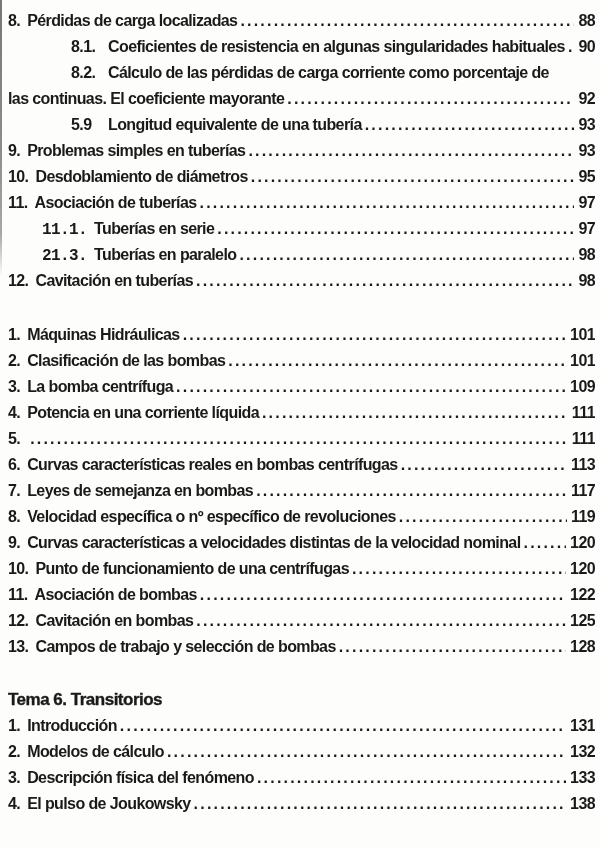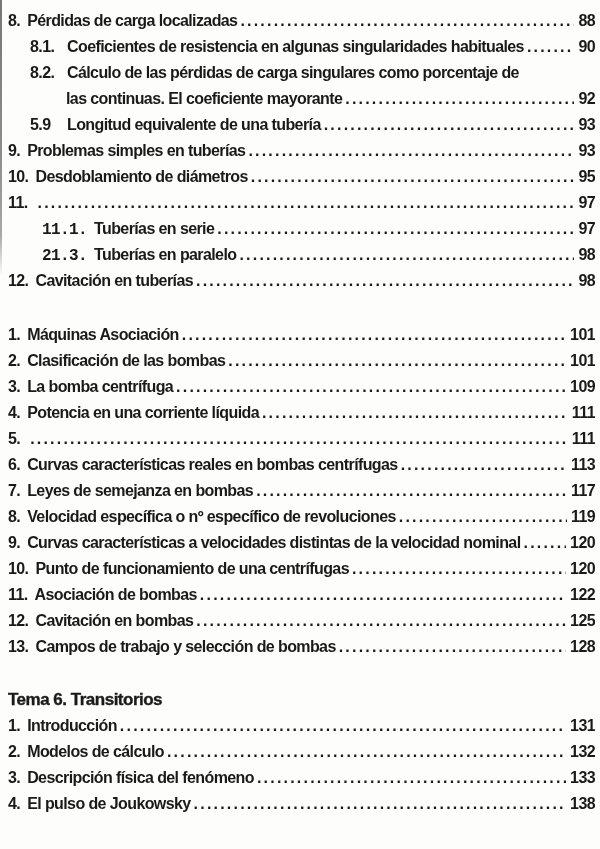--- a/index.html
+++ b/index.html
@@ -38,24 +38,24 @@
     font-size: 16px;
     letter-spacing: -0.6px;
     white-space: nowrap;
     overflow: hidden;
   }
   .num {
     flex: none;
     margin-right: 7px;
   }
   .sub { margin-left: 22px; }      
-  .sub .num { min-width: 30px; }
+  .sub .num { min-width: 30px; margin-left: 41px; }
   .subb { margin-left: 34px; }     
   .subb .num { min-width: 40px; font-family: Liberation Mono, monospace; }
-  .cont { margin-left: 58px; }     
+  .cont { }     
   .title { flex: none; }
   .leader {
     flex: 1 1 auto;
     min-width: 0;
     overflow: hidden;
     letter-spacing: 2.2px;
     margin: 0 4px 0 3px;
   }
   .page-num {
     flex: none;
@@ -83,21 +83,21 @@
     <span class="page-num">88</span>
   </div>
   <div class="row sub">
     <span class="num">8.1.</span>
     <span class="title">Coeficientes de resistencia en algunas singularidades habituales</span>
     <span class="leader">................................................................................................................................................................</span>
     <span class="page-num">90</span>
   </div>
   <div class="row sub">
     <span class="num">8.2.</span>
-    <span class="title">Cálculo de las pérdidas de carga singulares como porcentaje de</span>
+    <span class="title">Cálculo de las pérdidas de carga corriente como porcentaje de</span>
   </div>
   <div class="row cont">
     <span class="title">las continuas. El coeficiente mayorante</span>
     <span class="leader">................................................................................................................................................................</span>
     <span class="page-num">92</span>
   </div>
   <div class="row sub">
     <span class="num">5.9</span>
     <span class="title">Longitud equivalente de una tubería</span>
     <span class="leader">................................................................................................................................................................</span>
@@ -110,20 +110,21 @@
     <span class="page-num">93</span>
   </div>
   <div class="row">
     <span class="num">10.</span>
     <span class="title">Desdoblamiento de diámetros</span>
     <span class="leader">................................................................................................................................................................</span>
     <span class="page-num">95</span>
   </div>
   <div class="row">
     <span class="num">11.</span>
+    <span class="title">Asociación de tuberías</span>
     <span class="leader">................................................................................................................................................................</span>
     <span class="page-num">97</span>
   </div>
   <div class="row subb">
     <span class="num">11.1.</span>
     <span class="title">Tuberías en serie</span>
     <span class="leader">................................................................................................................................................................</span>
     <span class="page-num">97</span>
   </div>
   <div class="row subb">
@@ -136,21 +137,21 @@
     <span class="num">12.</span>
     <span class="title">Cavitación en tuberías</span>
     <span class="leader">................................................................................................................................................................</span>
     <span class="page-num">98</span>
   </div>
 
   <div class="gap-a"></div>
 
   <div class="row">
     <span class="num">1.</span>
-    <span class="title">Máquinas Asociación</span>
+    <span class="title">Máquinas Hidráulicas</span>
     <span class="leader">................................................................................................................................................................</span>
     <span class="page-num">101</span>
   </div>
   <div class="row">
     <span class="num">2.</span>
     <span class="title">Clasificación de las bombas</span>
     <span class="leader">................................................................................................................................................................</span>
     <span class="page-num">101</span>
   </div>
   <div class="row">

